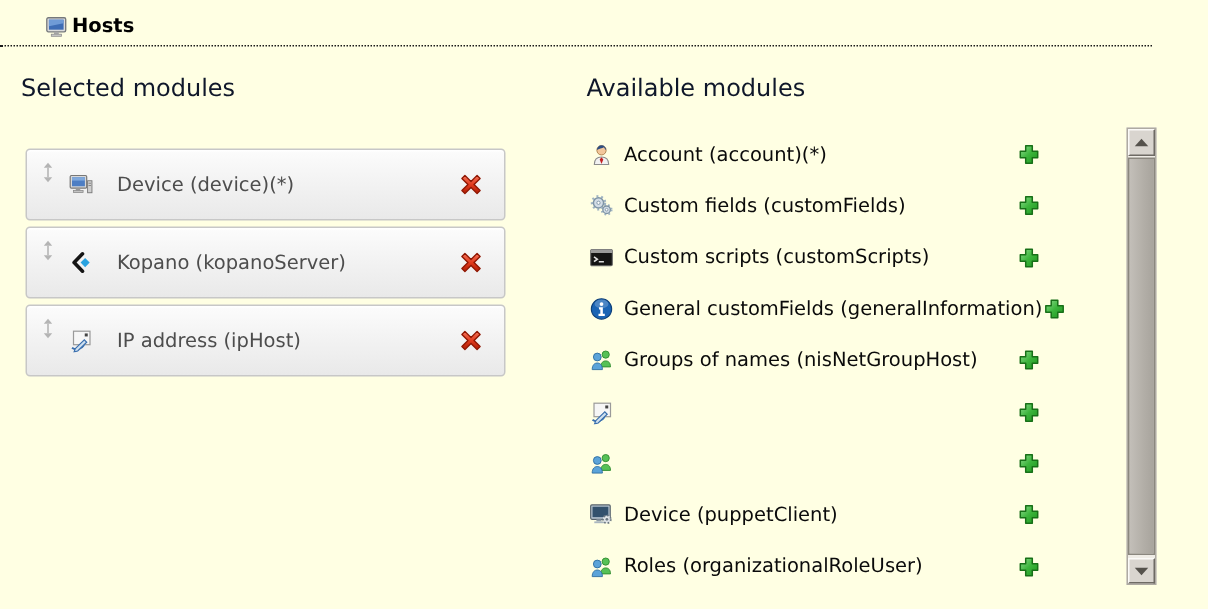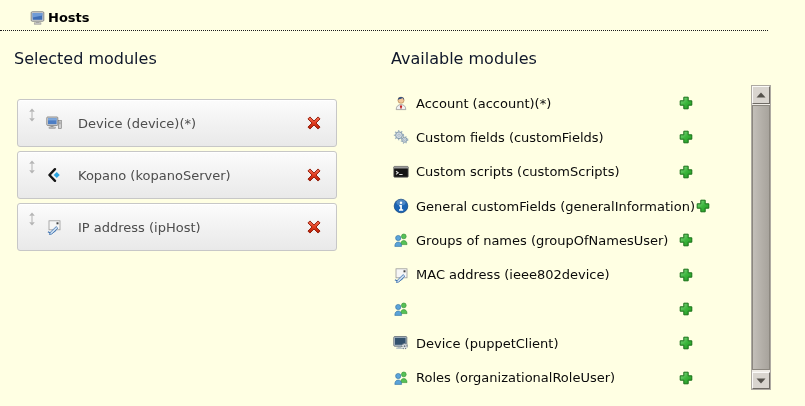--- a/index.html
+++ b/index.html
@@ -335,21 +335,21 @@
   </div>
       <div class="av-row">
     <span class="mod-icon icon-slot">
           <svg viewBox="0 0 16 16" width="16" height="16">
             <circle cx="10.8" cy="4.4" r="2.4" fill="#56c156" stroke="#2e8a2e" stroke-width="0.6"></circle>
             <path d="M7.6 12.6 c0-2.8 1.4-4 3.2-4 s3.2 1.2 3.2 4z" fill="#56c156" stroke="#2e8a2e" stroke-width="0.6"></path>
             <circle cx="5.2" cy="6" r="2.6" fill="#5ba3d9" stroke="#2c6da0" stroke-width="0.6"></circle>
             <path d="M1.8 14.4 c0-3 1.5-4.4 3.4-4.4 s3.4 1.4 3.4 4.4z" fill="#5ba3d9" stroke="#2c6da0" stroke-width="0.6"></path>
           </svg>
         </span>
-    <span class="lbl">Groups of names (groupOfNamesUser)</span>
+    <span class="lbl">Groups of names (nisNetGroupHost)</span>
     <button class="add">
           <span class="icon-slot">
             <svg viewBox="0 0 16 16" width="16" height="16">
               <defs>
                 <linearGradient id="gp" x1="0" y1="0" x2="1" y2="1">
                   <stop offset="0" stop-color="#8fdc8f"></stop>
                   <stop offset="0.5" stop-color="#3cb53c"></stop>
                   <stop offset="1" stop-color="#1e941e"></stop>
                 </linearGradient>
               </defs>
@@ -360,21 +360,20 @@
   </div>
       <div class="av-row">
     <span class="mod-icon icon-slot">
           <svg viewBox="0 0 16 16" width="16" height="16">
             <rect x="3" y="1.8" width="11" height="9" fill="#f6f6f6" stroke="#9a9a9a" stroke-width="0.8"></rect>
             <rect x="10.5" y="3.3" width="2" height="2" fill="#444"></rect>
             <path d="M2 12.8 C4.5 14.8 8.5 13.6 10 11" fill="none" stroke="#3a6fae" stroke-width="1.3"></path>
             <path d="M4.2 13.4 L10.2 7.6 l1.6 1.6 -6 5.8 -2.4 0.6z" fill="#cfe0f0" stroke="#3a6fae" stroke-width="0.8"></path>
           </svg>
         </span>
-    <span class="lbl">MAC address (ieee802device)</span>
     <button class="add">
           <span class="icon-slot">
             <svg viewBox="0 0 16 16" width="16" height="16">
               <defs>
                 <linearGradient id="gp" x1="0" y1="0" x2="1" y2="1">
                   <stop offset="0" stop-color="#8fdc8f"></stop>
                   <stop offset="0.5" stop-color="#3cb53c"></stop>
                   <stop offset="1" stop-color="#1e941e"></stop>
                 </linearGradient>
               </defs>

